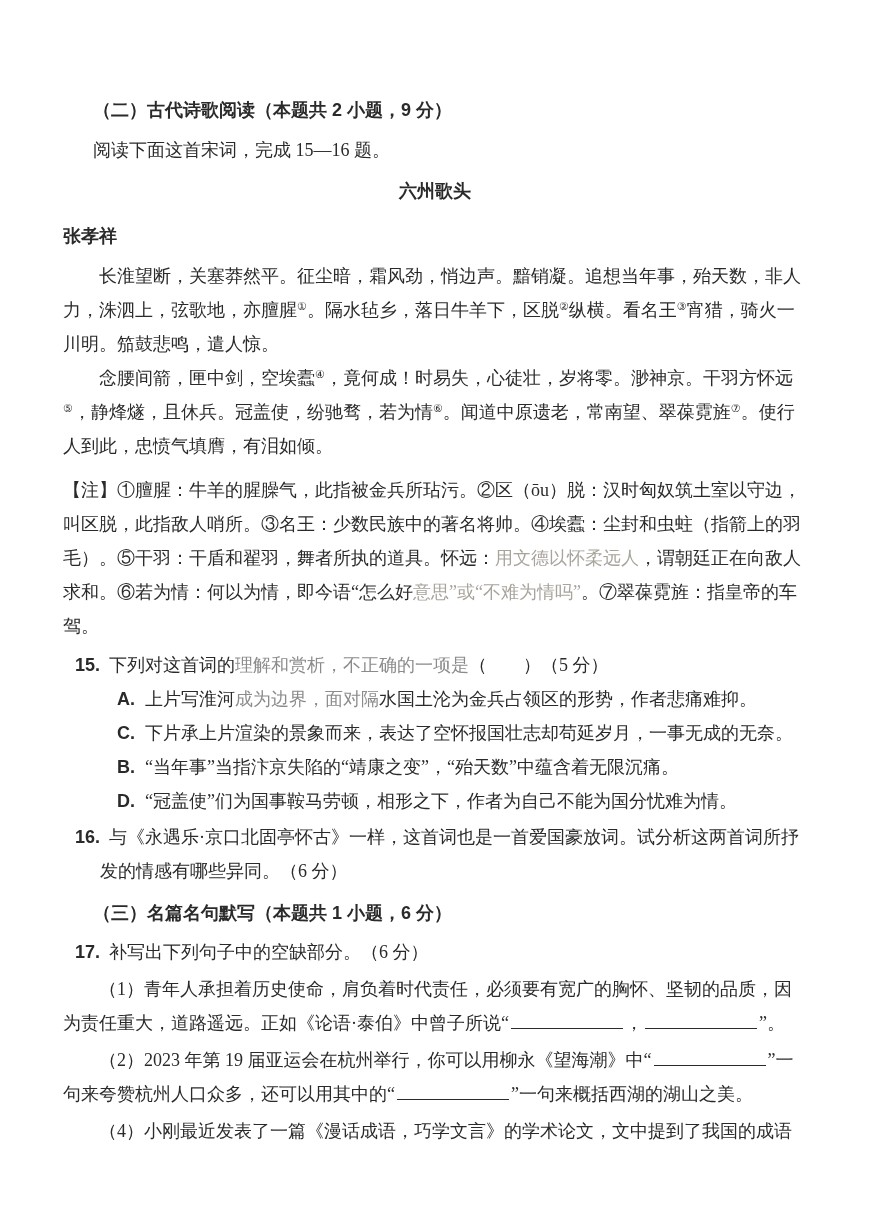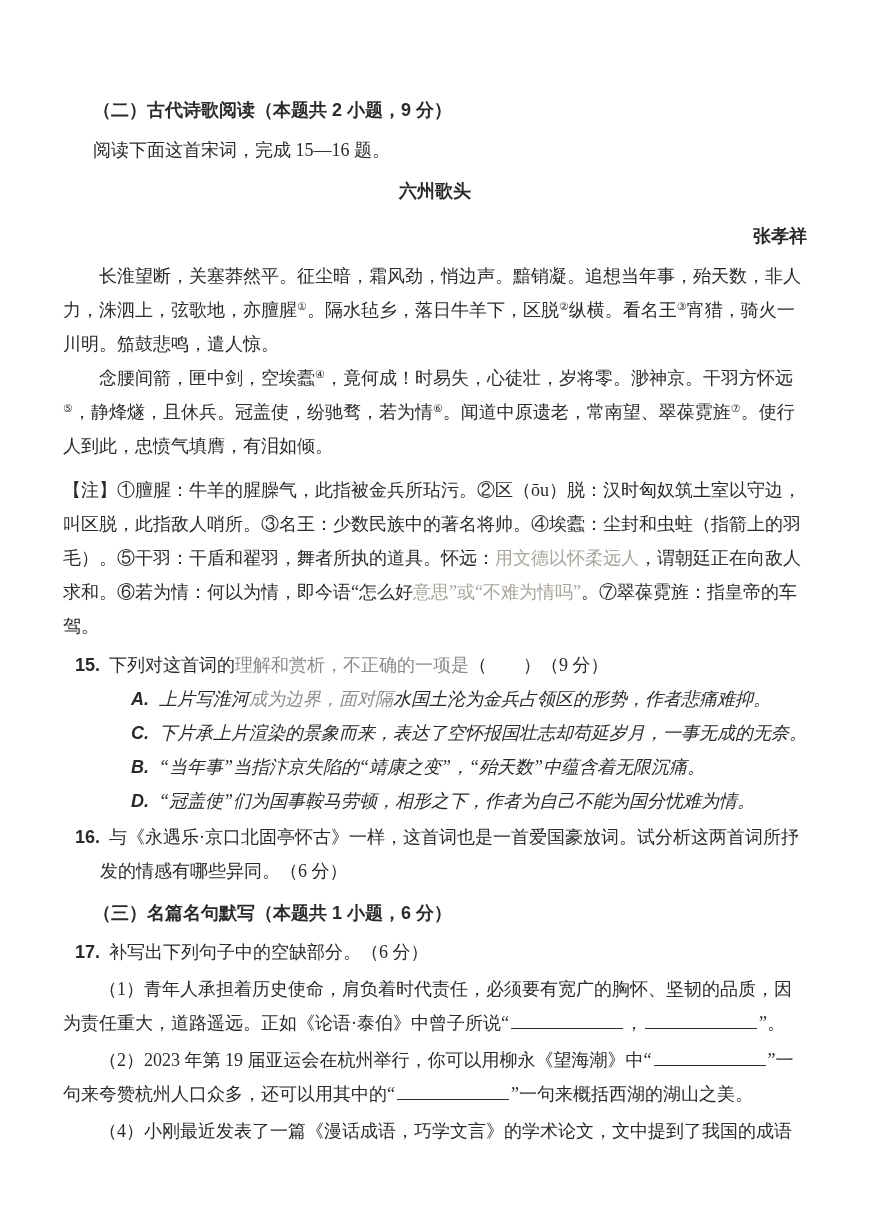--- a/index.html
+++ b/index.html
@@ -27,35 +27,35 @@
   }
   .heading-sec3 { margin-top: 8px; margin-bottom: 4px; }
   .intro { padding-left: 30px; margin-bottom: 6px; }
   .poem-title {
     text-align: center;
     font-weight: bold;
     font-family: Liberation Mono, monospace;
     margin: 8px 0 0 0;
   }
   .poem-author {
-    text-align: right;
+    text-align: left;
     font-weight: bold;
     font-family: "Liberation Sans", "DejaVu Sans", sans-serif;
     margin: 10px 0 6px 0;
   }
   .stanza { text-indent: 2em; }
   .notes { margin-top: 10px; }
   .q { margin-left: 37px; text-indent: -25px; margin-top: 5px; }
   .q-tight { margin-top: 2px; }
   .qnum {
     font-weight: bold;
     font-family: "Liberation Sans", "DejaVu Sans", sans-serif;
     margin-right: 9px;
   }
-  .option { margin-left: 68px; font-style: italic; }
+  .option { margin-left: 54px; }
   .opt-label {
     font-weight: bold;
     font-family: "Liberation Sans", "DejaVu Sans", sans-serif;
     margin-right: 10px;
   }
   .subitem { text-indent: 2em; margin-top: 3px; }
   
   .sup { font-size: 11px; vertical-align: 6px; line-height: 0; }
   .dim { color: #8b8b8b; }
   .faded { color: #a8a49c; }
@@ -80,21 +80,21 @@
 
   <p class="poem-author">张孝祥</p>
 
   <p class="stanza"><span>长淮望断，关塞莽然平。征尘暗，霜风劲，悄边声。黯销凝。追想当年事，殆天数，非人力，洙泗上，弦歌地，亦膻腥</span><span class="sup">①</span><span>。隔水毡乡，落日牛羊下，区脱</span><span class="sup">②</span><span>纵横。看名王</span><span class="sup">③</span><span>宵猎，骑火一川明。笳鼓悲鸣，遣人惊。</span></p>
 
   <p class="stanza"><span>念腰间箭，匣中剑，空埃蠹</span><span class="sup">④</span><span>，竟何成！时易失，心徒壮，岁将零。渺神京。干羽方怀远</span><span class="sup">⑤</span><span>，静烽燧，且休兵。冠盖使，纷驰骛，若为情</span><span class="sup">⑥</span><span>。闻道中原遗老，常南望、翠葆霓旌</span><span class="sup">⑦</span><span>。使行人到此，忠愤气填膺，有泪如倾。</span></p>
 
   <p class="notes"><span>【注】①膻腥：牛羊的腥臊气，此指被金兵所玷污。②区（ōu）脱：汉时匈奴筑土室以守边，叫区脱，此指敌人哨所。③名王：少数民族中的著名将帅。④埃蠹：尘封和虫蛀（指箭上的羽毛）。⑤干羽：干盾和翟羽，舞者所执的道具。怀远：</span><span class="faded">用文德以怀柔远人</span><span>，谓朝廷正在向敌人求和。⑥若为情：何以为情，即今语“怎么好</span><span class="faded">意思”或“不难为情吗”</span><span>。⑦翠葆霓旌：指皇帝的车驾。</span></p>
 
   <div>
-    <p class="q"><span class="qnum">15.</span><span><span>下列对这首词的</span><span class="dim">理解和赏析，不正确的一项是</span><span>（　　）（9 分）</span></span></p>
+    <p class="q"><span class="qnum">15.</span><span><span>下列对这首词的</span><span class="dim">理解和赏析，不正确的一项是</span><span>（　　）（5 分）</span></span></p>
     <p class="option"><span class="opt-label">A.</span><span><span>上片写淮河</span><span class="dim">成为边界，面对隔</span><span>水国土沦为金兵占领区的形势，作者悲痛难抑。</span></span></p>
     <p class="option"><span class="opt-label">C.</span><span><span>下片承上片渲染的景象而来，表达了空怀报国壮志却苟延岁月，一事无成的无奈。</span></span></p>
     <p class="option"><span class="opt-label">B.</span><span><span>“当年事”当指汴京失陷的“靖康之变”，“殆天数”中蕴含着无限沉痛。</span></span></p>
     <p class="option"><span class="opt-label">D.</span><span><span>“冠盖使”们为国事鞍马劳顿，相形之下，作者为自己不能为国分忧难为情。</span></span></p>
   </div>
 
   <p class="q q-tight"><span class="qnum">16.</span><span>与《永遇乐·京口北固亭怀古》一样，这首词也是一首爱国豪放词。试分析这两首词所抒发的情感有哪些异同。（6 分）</span></p>
 
   <p class="heading heading-sec3">（三）名篇名句默写（本题共 1 小题，6 分）</p>
 

